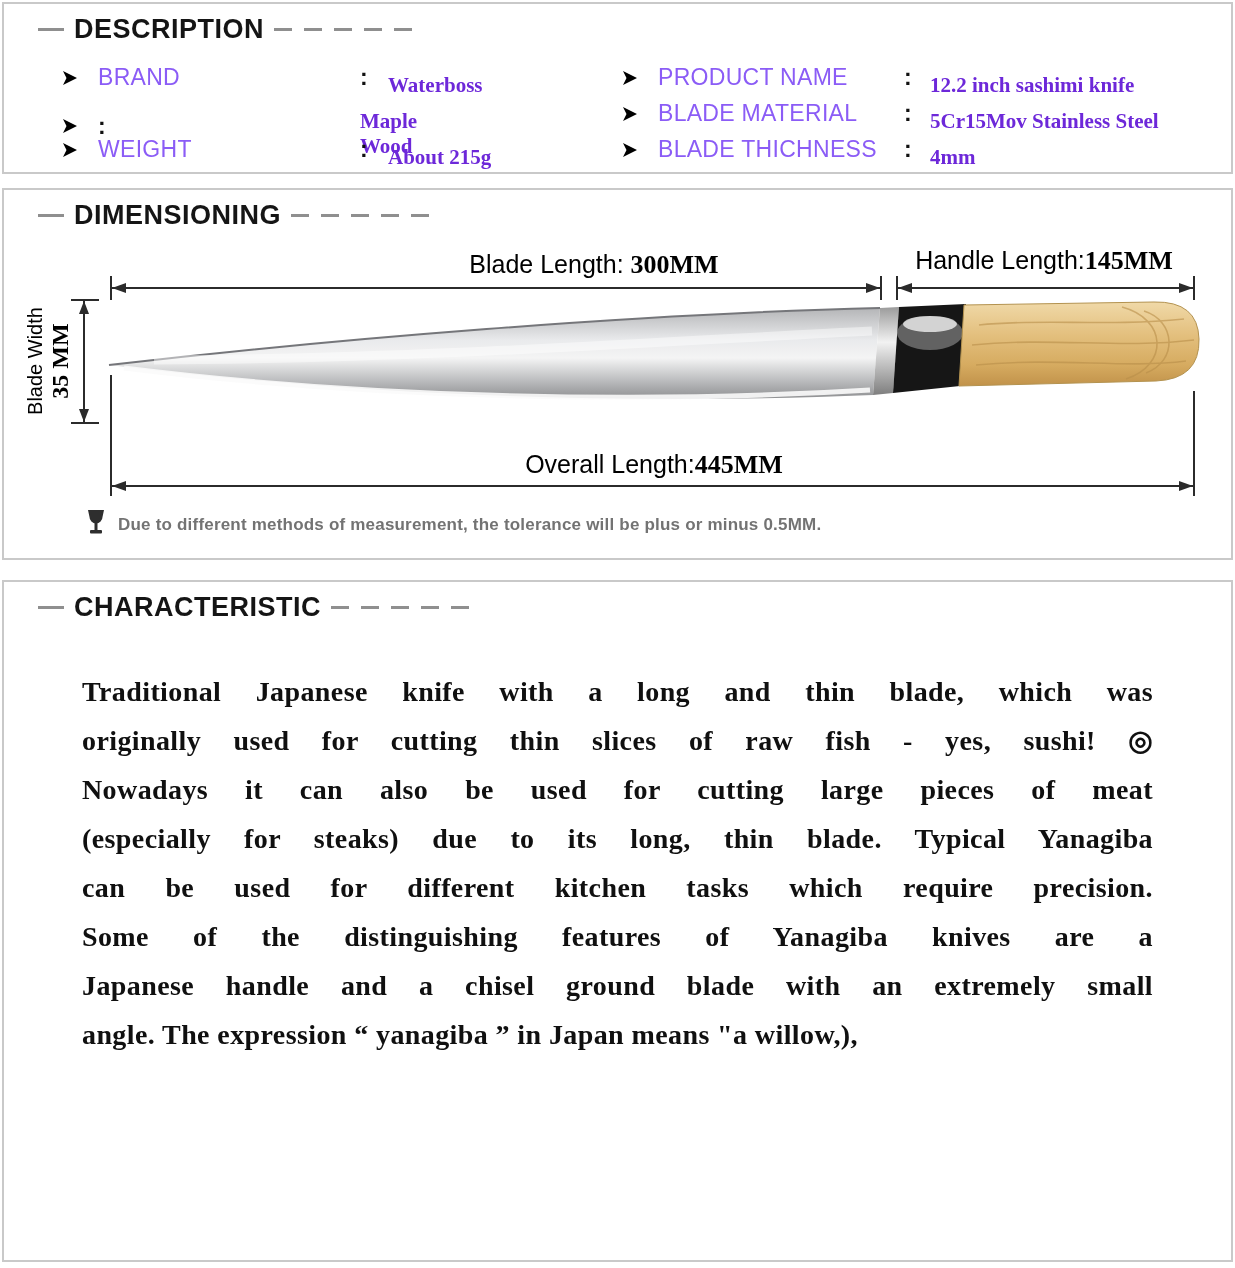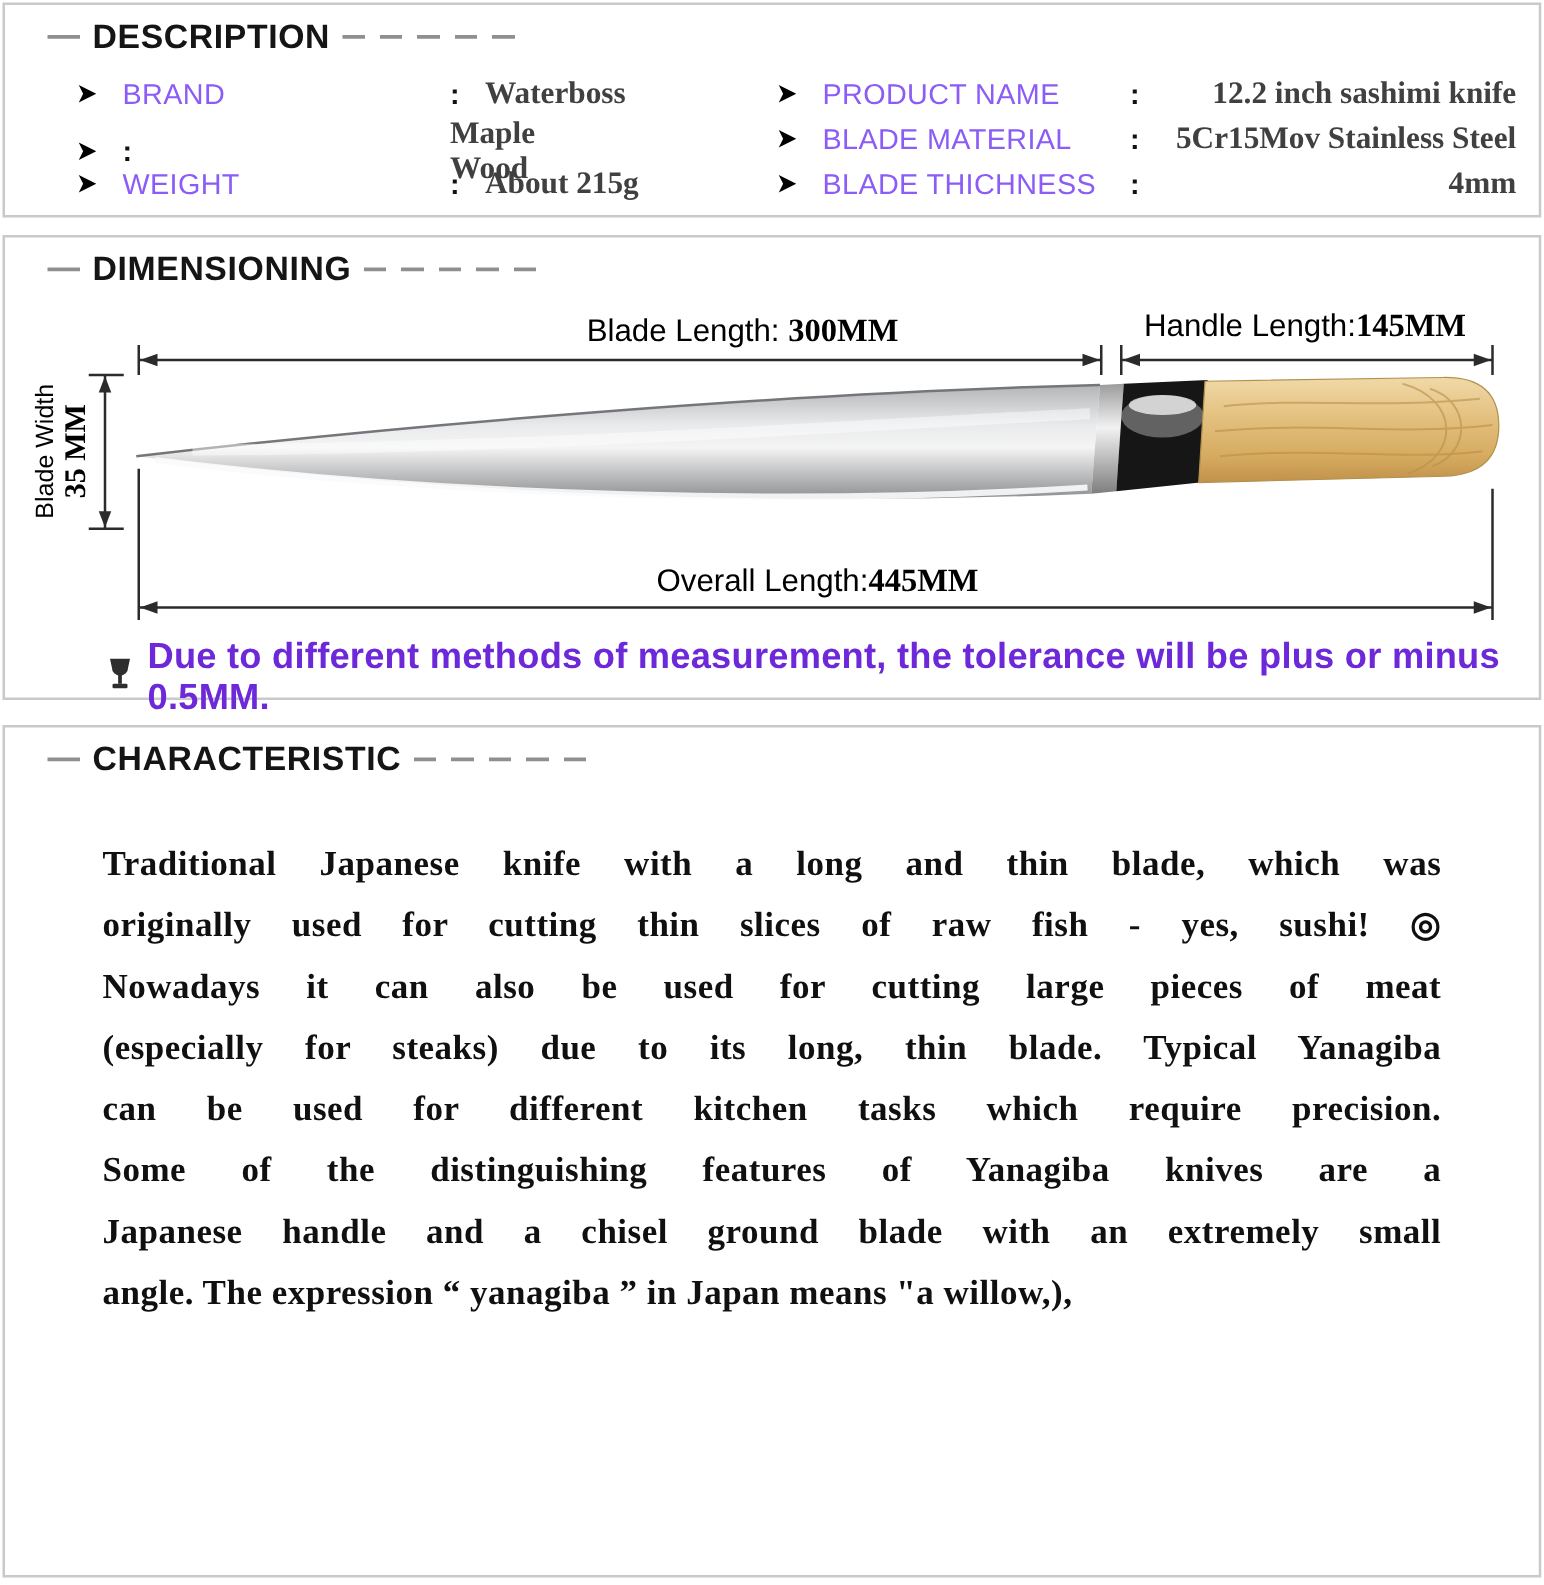--- a/index.html
+++ b/index.html
@@ -30,32 +30,32 @@
   
   .spec-cols { display: grid; grid-template-columns: 560px 1fr; padding: 12px 18px 0 58px; row-gap: 0; }
   .spec-col { display: flex; flex-direction: column; }
   .spec-row { display: grid; align-items: center; height: 36px; }
   .spec-col.left  .spec-row { grid-template-columns: 36px 262px 28px 1fr; }
   .spec-col.right .spec-row { grid-template-columns: 36px 246px 26px 1fr; }
   .bullet { display: flex; align-items: center; }
   .bullet svg { display: block; }
   .spec-label { font-size: 23px; letter-spacing: .3px; color: #8b5cf6; }
   .spec-colon { font-size: 23px; font-weight: 700; }
-  .spec-value { font-family: "Liberation Serif", serif; font-weight: 700; font-size: 25px; color: #404040; }
-  .spec-col.right .spec-value { text-align: right; }
+  .spec-value { font-family: "Liberation Serif", serif; font-weight: 700; font-size: 21px; color: #6d28d9; margin-top: 16px; }
+  .spec-col.right .spec-value { text-align: left; }
 
   
   .dim-svg { display: block; margin-top: 2px; }
   .dim-line { stroke: #2b2b2b; stroke-width: 2; }
   .dim-prefix { font-family: "Liberation Sans", sans-serif; font-size: 25px; fill: #000; }
   .dim-value  { font-family: "Liberation Serif", serif; font-weight: 700; font-size: 26px; fill: #000; }
   .dim-prefix-v { font-family: "Liberation Sans", sans-serif; font-size: 20px; fill: #000; }
   .dim-value-v  { font-family: "Liberation Serif", serif; font-weight: 700; font-size: 24px; fill: #000; }
   .tolerance { display: flex; align-items: center; gap: 12px; padding-left: 82px; margin-top: 4px; }
-  .tolerance-text { font-size: 29px; font-weight: 700; letter-spacing: .2px; color: #6d28d9; }
+  .tolerance-text { font-size: 17px; font-weight: 700; letter-spacing: .2px; color: #737373; }
 
   
   .char-para { padding: 44px 78px 0 78px; }
   .char-line {
     font-family: "Liberation Serif", serif;
     font-weight: 700;
     font-size: 28px;
     line-height: 49px;
     letter-spacing: .4px;
     color: #101010;

